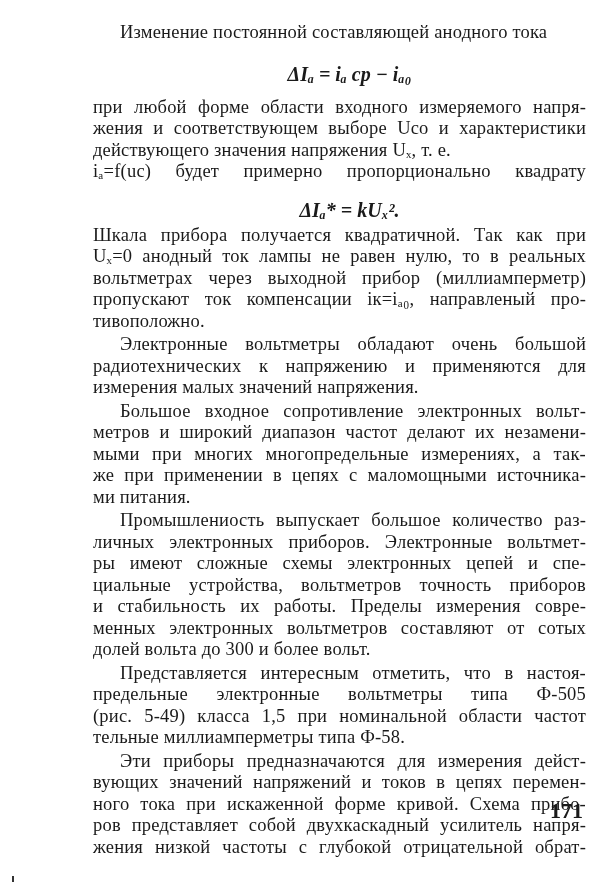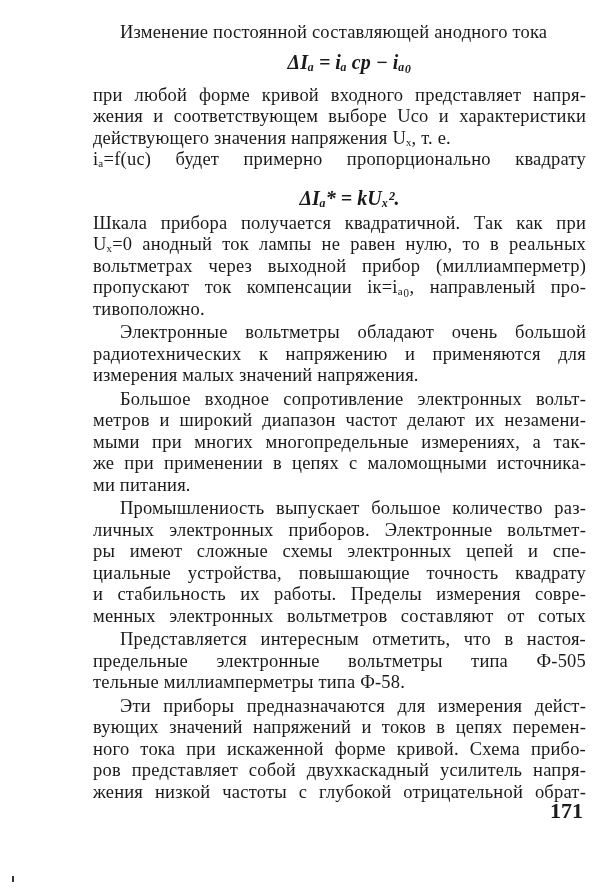--- a/index.html
+++ b/index.html
@@ -40,21 +40,21 @@
     padding-left: 27px;
   }
   .formula {
     height: 30px;
     line-height: 30px;
     text-align: center;
     font-size: 20px;
     font-style: italic;
     font-weight: bold;
   }
-  .formula.f1 { margin-top: 3px; margin-bottom: 8px; padding-left: 20px; }
+  .formula.f1 { margin-top: 15px; margin-bottom: 8px; padding-left: 20px; }
   .formula.f2 { margin-top: 12px; margin-bottom: 0; padding-left: 20px; }
   .para-gap { height: 2px; }
   .page-number {
     position: absolute;
     right: 17px;
     top: 798px;
     font-size: 22px;
     font-weight: bold;
     font-family: Liberation Serif, serif;
   }
@@ -70,21 +70,21 @@
 </head>
 <body>
 
 <div class="page">
 
   <div class="line last first-indent" style="text-align:left; padding-left:27px;">Изменение постоянной составляющей анодного тока</div>
 
   <div class="formula f1">ΔIₐ = iₐ ср − iₐ₀</div>
 
   <div>
-    <div class="line">при любой форме кривой входного представляет напря-</div>
+    <div class="line">при любой форме области входного измеряемого напря-</div>
     <div class="line">жения и соответствующем выборе Uсо и характеристики</div>
     <div class="line last">действующего значения напряжения Uₓ, т. е.</div>
     <div class="line">iₐ=f(uс) будет примерно пропорционально квадрату</div>
   </div>
 
   <div class="formula f2">ΔIₐ* = kUₓ².</div>
 
   <div>
     <div class="line">Шкала прибора получается квадратичной. Так как при</div>
     <div class="line">Uₓ=0 анодный ток лампы не равен нулю, то в реальных</div>
@@ -110,30 +110,32 @@
     <div class="line">же при применении в цепях с маломощными источника-</div>
     <div class="line last">ми питания.</div>
   </div>
 
   <div class="para-gap"></div>
 
   <div>
     <div class="line indent">Промышлениость выпускает большое количество раз-</div>
     <div class="line">личных электронных приборов. Электронные вольтмет-</div>
     <div class="line">ры имеют сложные схемы электронных цепей и спе-</div>
-    <div class="line">циальные устройства, повышающие точность квадрату</div>
+    <div class="line">циальные устройства, вольтметров точность приборов</div>
     <div class="line">и стабильность их работы. Пределы измерения совре-</div>
     <div class="line">менных электронных вольтметров составляют от сотых</div>
+    <div class="line last">долей вольта до 300 и более вольт.</div>
   </div>
 
   <div class="para-gap"></div>
 
   <div>
     <div class="line indent">Представляется интересным отметить, что в настоя-</div>
     <div class="line">предельные электронные вольтметры типа Ф-505</div>
+    <div class="line">(рис. 5-49) класса 1,5 при номинальной области частот</div>
     <div class="line last">тельные миллиамперметры типа Ф-58.</div>
   </div>
 
   <div class="para-gap"></div>
 
   <div>
     <div class="line indent">Эти приборы предназначаются для измерения дейст-</div>
     <div class="line">вующих значений напряжений и токов в цепях перемен-</div>
     <div class="line">ного тока при искаженной форме кривой. Схема прибо-</div>
     <div class="line">ров представляет собой двухкаскадный усилитель напря-</div>

